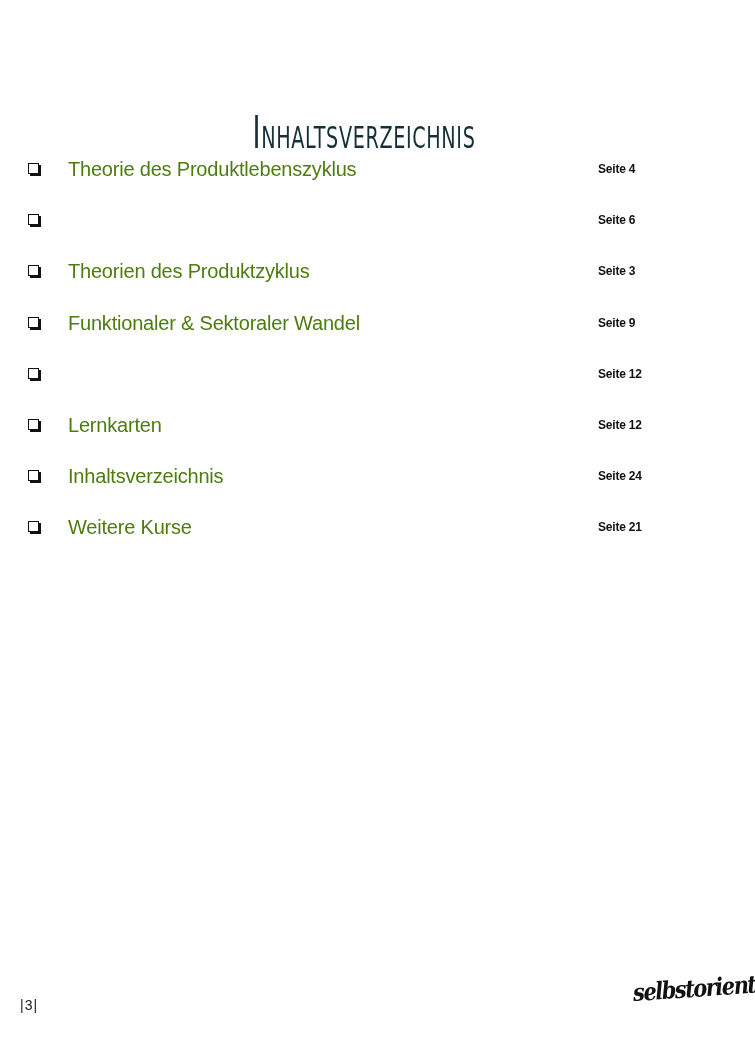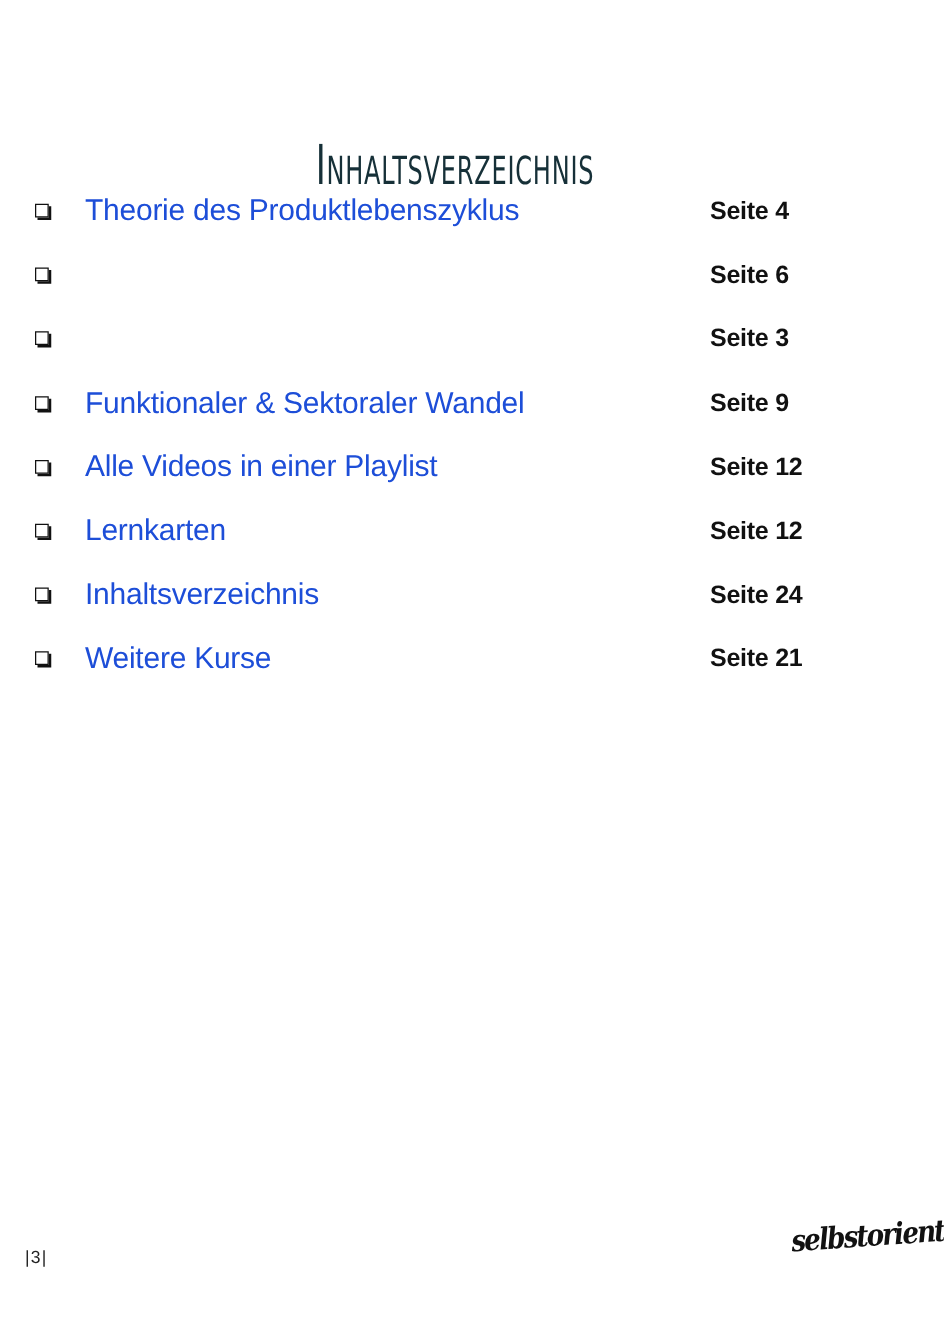--- a/index.html
+++ b/index.html
@@ -52,30 +52,30 @@
       height: 11px;
       border: 1.5px solid #111;
       background: #fff;
       box-shadow: 2px 2px 0 0 #111;
       box-sizing: border-box;
     }
     .entry-label {
       position: absolute;
       left: 68px;
       top: 2px;
-      font-size: 24px;
+      font-size: 20px;
       line-height: 26px;
-      color: #1d4ed8;
+      color: #4d7c0f;
       letter-spacing: -0.2px;
     }
     .entry-page {
       position: absolute;
-      left: 568px;
+      left: 598px;
       top: 2px;
-      font-size: 20px;
+      font-size: 12px;
       line-height: 26px;
       font-weight: bold;
       color: #111;
       letter-spacing: -0.2px;
     }
     .page-number {
       position: absolute;
       left: 20px;
       top: 997px;
       font-size: 14px;
@@ -106,30 +106,30 @@
     <span class="checkbox"></span>
     <span class="entry-label">Theorie des Produktlebenszyklus</span>
     <span class="entry-page">Seite 4</span>
   </li>
   <li class="toc-row">
     <span class="checkbox"></span>
     <span class="entry-page">Seite 6</span>
   </li>
   <li class="toc-row">
     <span class="checkbox"></span>
+    <span class="entry-label">Theorien des Produktzyklus</span>
     <span class="entry-page">Seite 3</span>
   </li>
   <li class="toc-row">
     <span class="checkbox"></span>
     <span class="entry-label">Funktionaler &amp; Sektoraler Wandel</span>
     <span class="entry-page">Seite 9</span>
   </li>
   <li class="toc-row">
     <span class="checkbox"></span>
-    <span class="entry-label">Alle Videos in einer Playlist</span>
     <span class="entry-page">Seite 12</span>
   </li>
   <li class="toc-row">
     <span class="checkbox"></span>
     <span class="entry-label">Lernkarten</span>
     <span class="entry-page">Seite 12</span>
   </li>
   <li class="toc-row">
     <span class="checkbox"></span>
     <span class="entry-label">Inhaltsverzeichnis</span>

